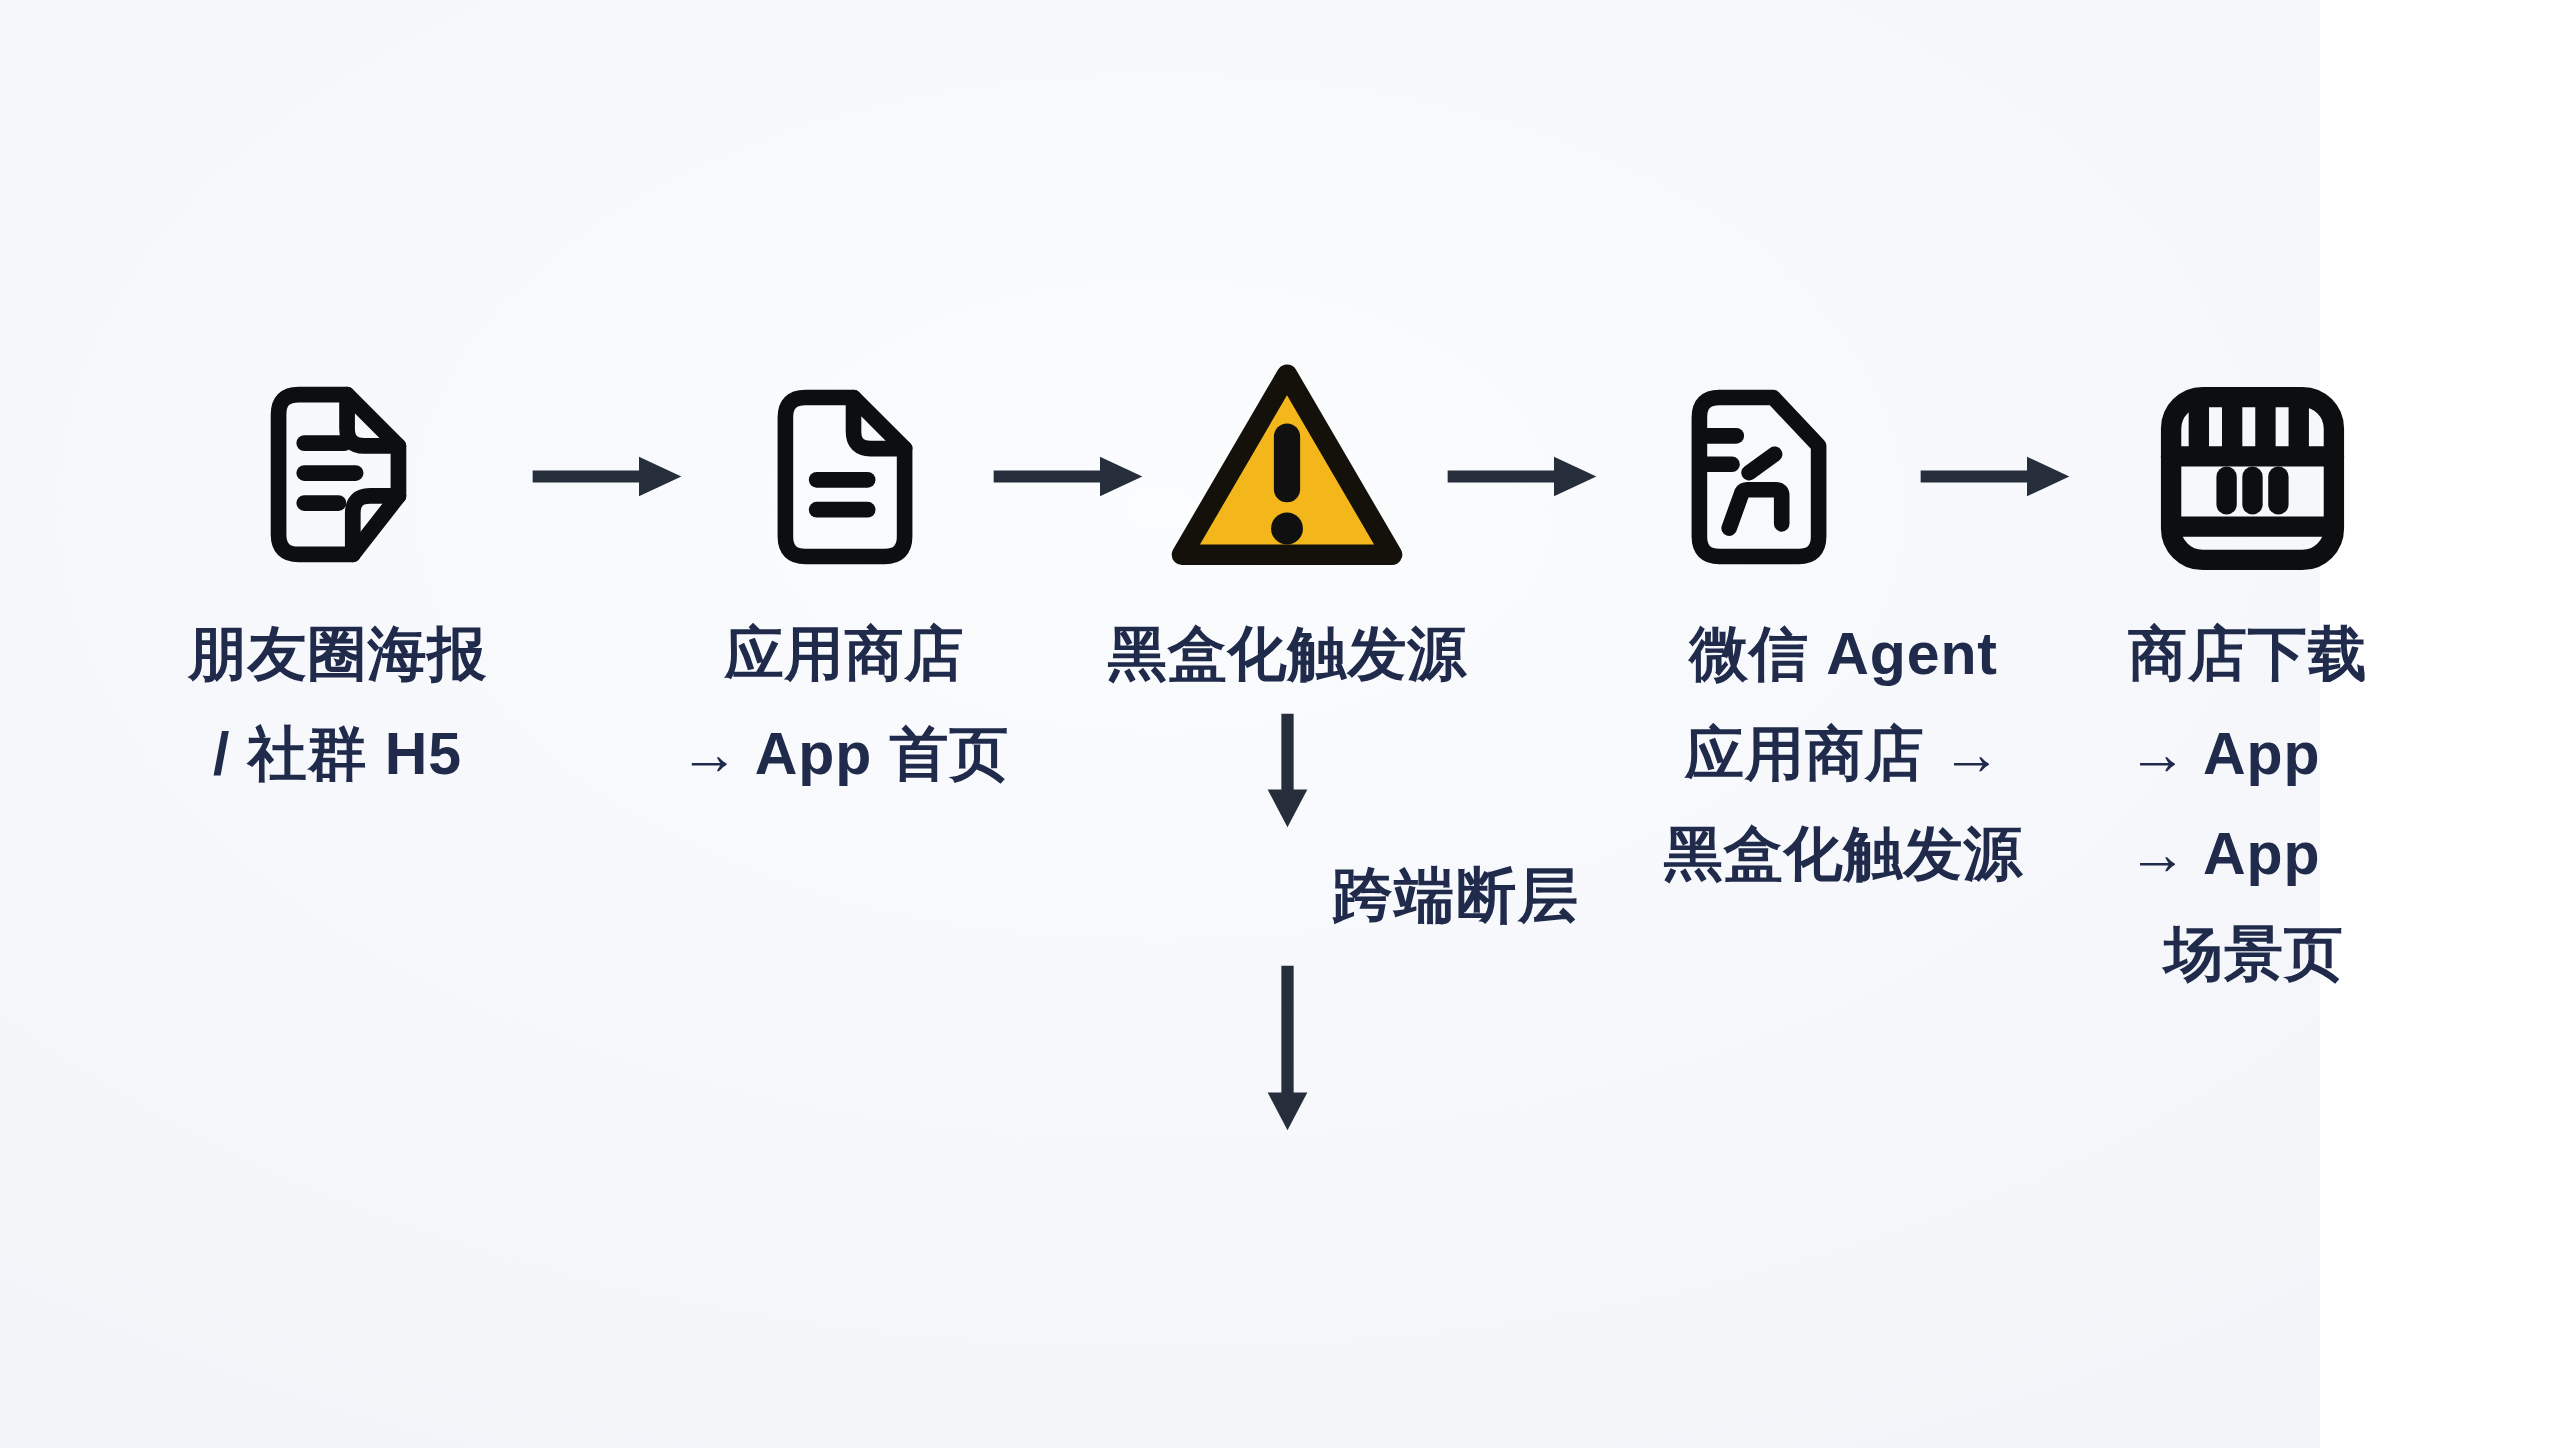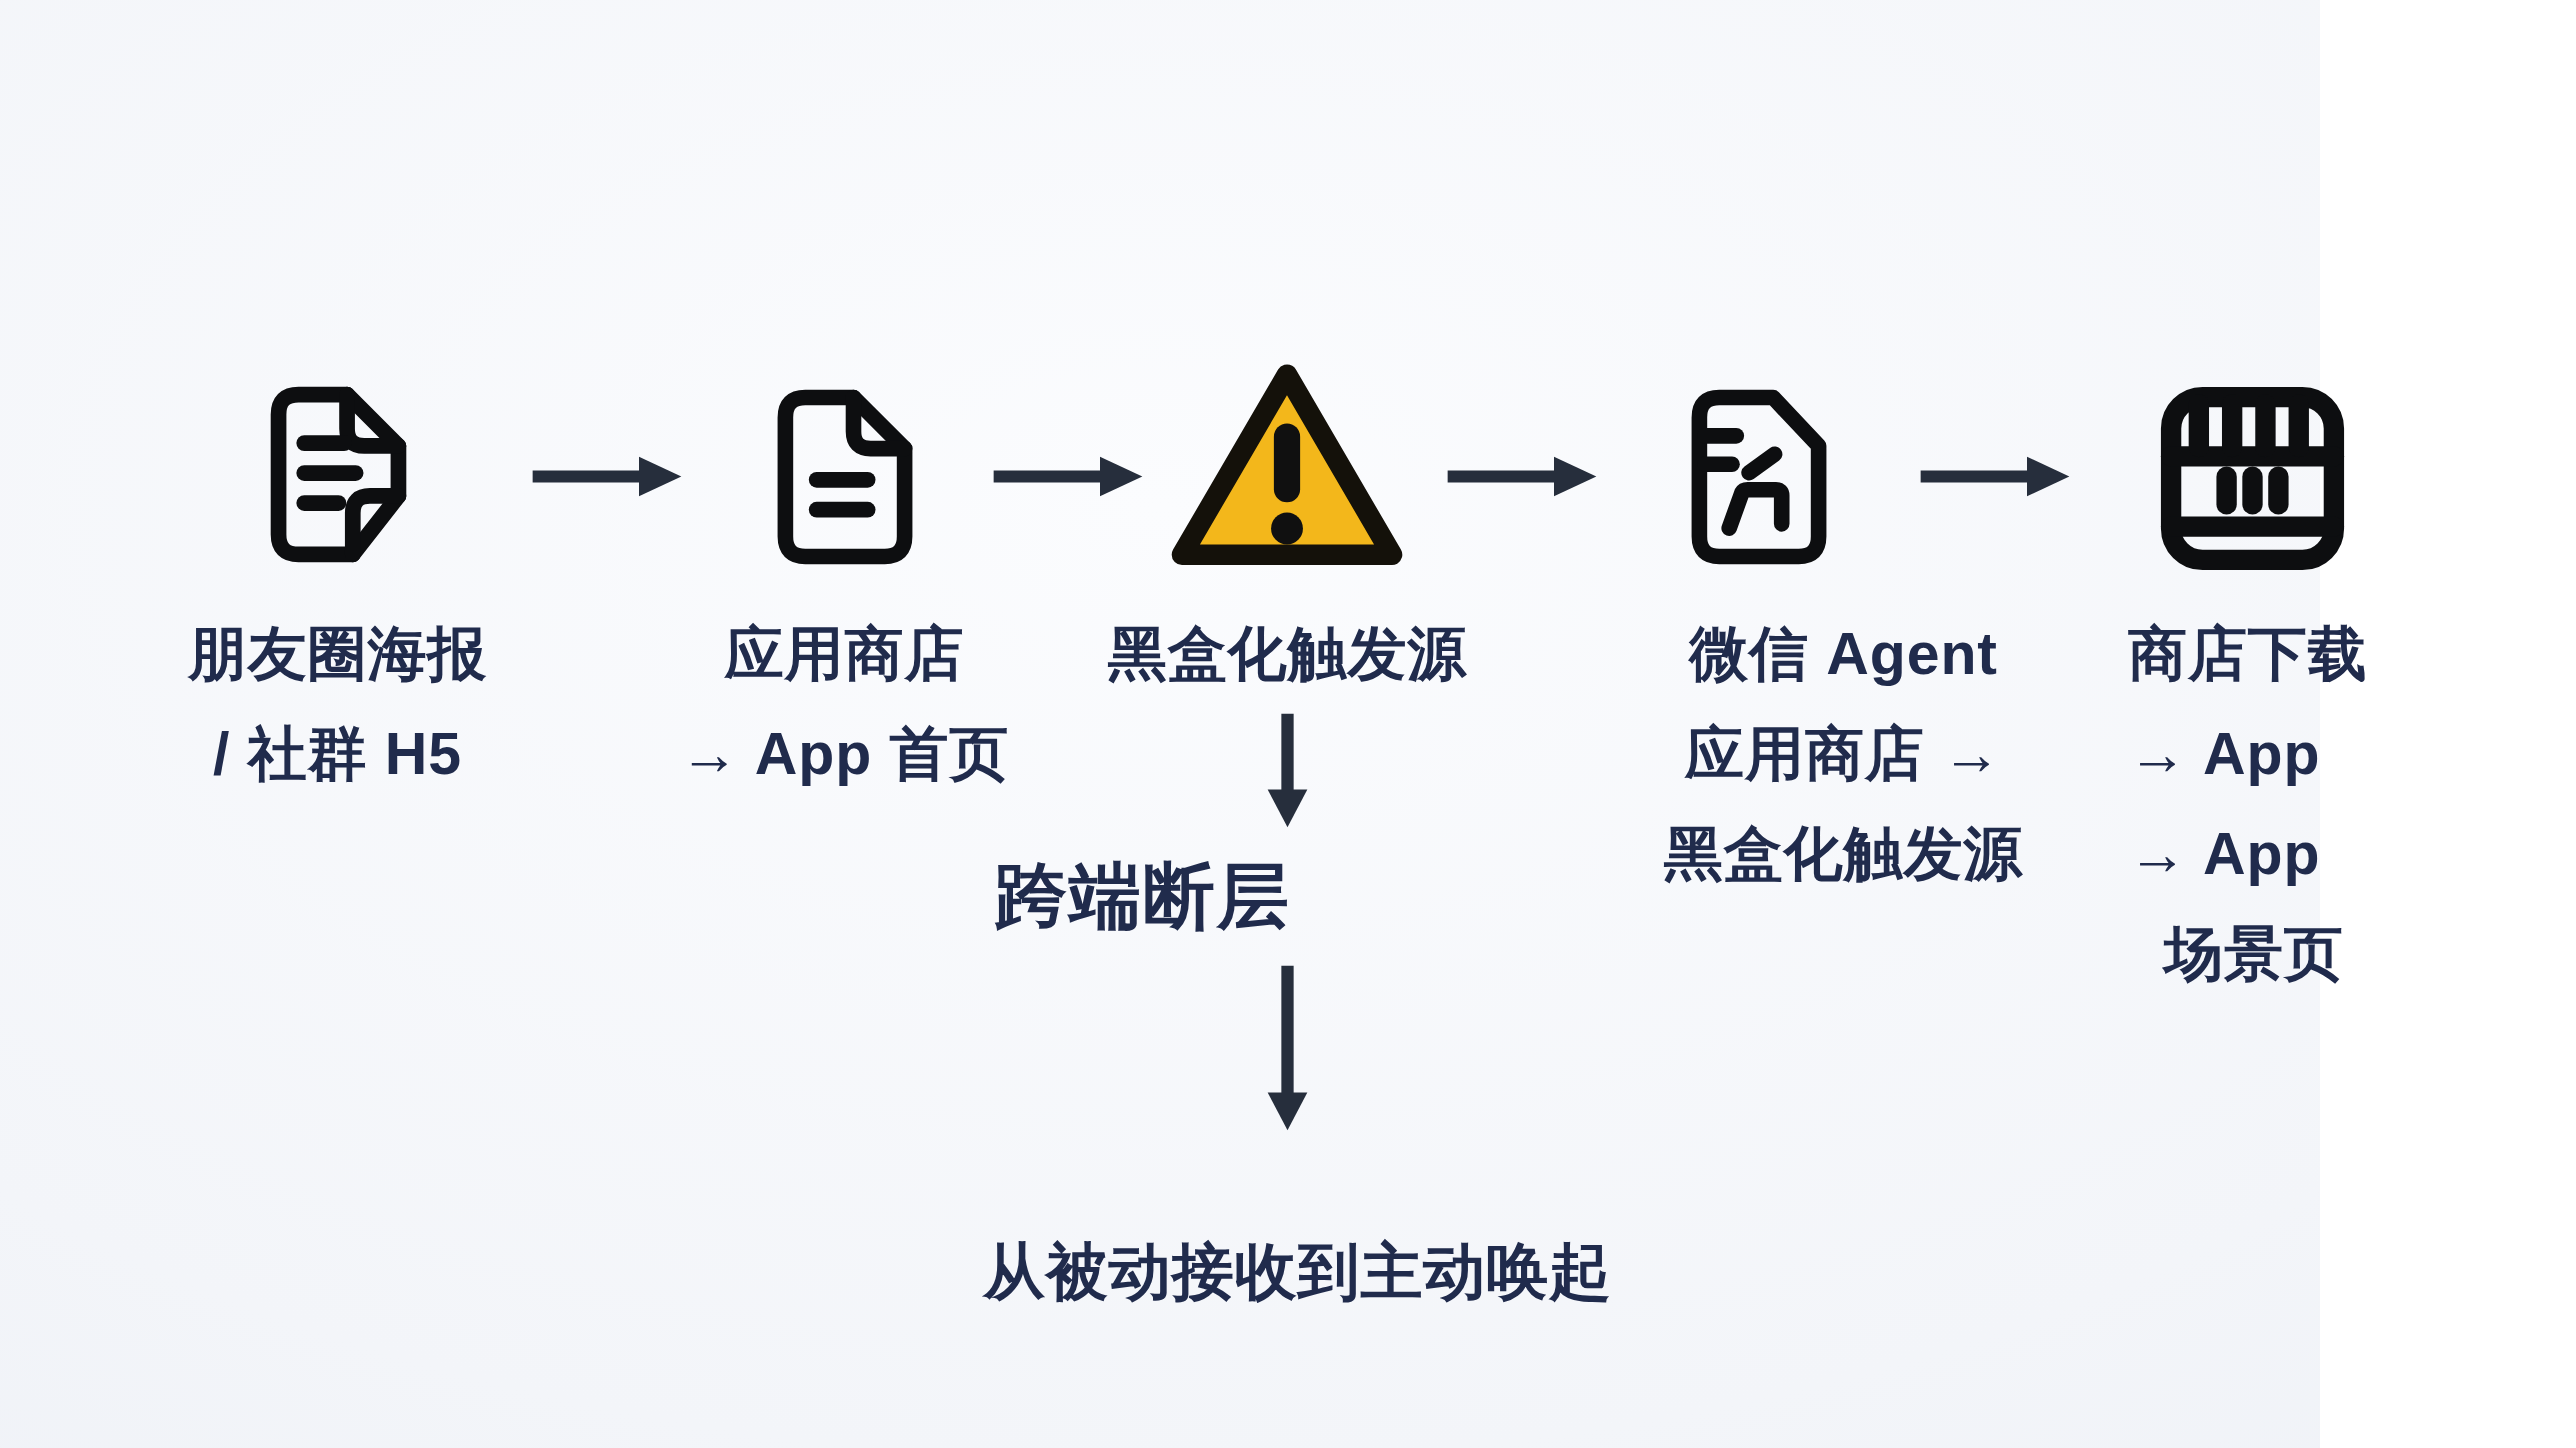--- a/index.html
+++ b/index.html
@@ -31,22 +31,22 @@
   .label{
     position:absolute;top:604px;width:585px;
     text-align:center;font-size:59px;font-weight:700;line-height:100px;
     color:var(--text,#202b4c);letter-spacing:0.9px;white-space:nowrap;
   }
   #lab1{left:45px;} #lab2{left:552px;} #lab3{left:995px;} #lab4{left:1551px;}
   #lab5{left:2128px;width:472px;text-align:left;}
   #lab5 .ln:nth-child(4){padding-left:36px;}
 
   .midlabel{
-    position:absolute;left:995px;top:846px;width:585px;text-align:left;
-    font-size:72px;font-weight:700;line-height:100px;color:var(--text,#202b4c);letter-spacing:1.9px;
+    position:absolute;left:995px;top:846px;width:585px;text-align:right;
+    font-size:60px;font-weight:700;line-height:100px;color:var(--text,#202b4c);letter-spacing:1.9px;
   }
   .footer{
     position:absolute;left:934px;top:1225px;width:727px;text-align:center;
     font-size:62px;font-weight:700;line-height:94px;color:var(--text,#202b4c);letter-spacing:0.9px;white-space:nowrap;
   }
 </style>
 </head>
 <body>
 
 <div class="canvas">
@@ -158,16 +158,15 @@
         <path d="M7 84 L49 84 L28 124 Z" fill="currentColor"></path>
       </svg>
   </div>
   <div class="midlabel">跨端断层</div>
   <div class="varrow" id="da2">
     <svg viewBox="0 0 56 182">
         <line x1="28" y1="4" x2="28" y2="140" stroke="currentColor" stroke-width="13"></line>
         <path d="M7 138 L49 138 L28 178 Z" fill="currentColor"></path>
       </svg>
   </div>
-  <div class="footer">从被动接收到主动唤起</div>
 
 </div>
 
 
 </body></html>

